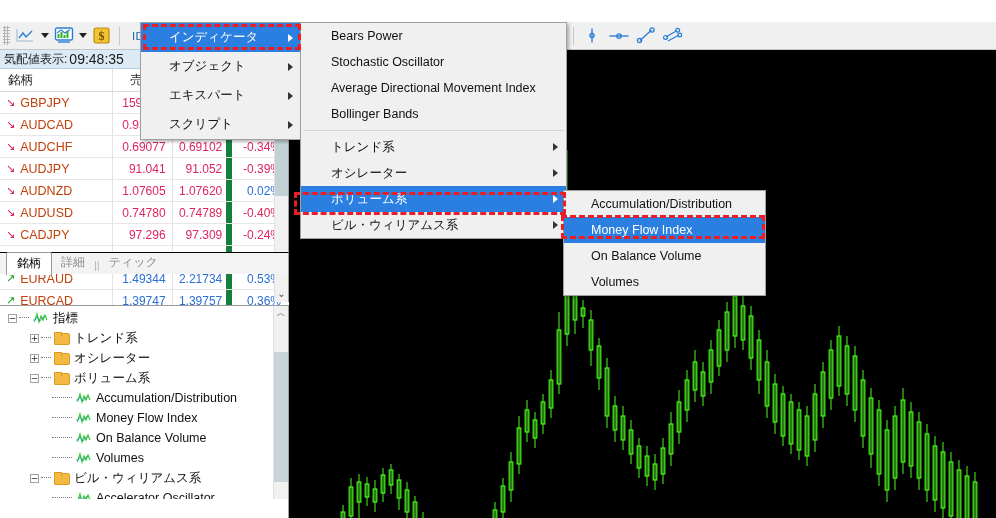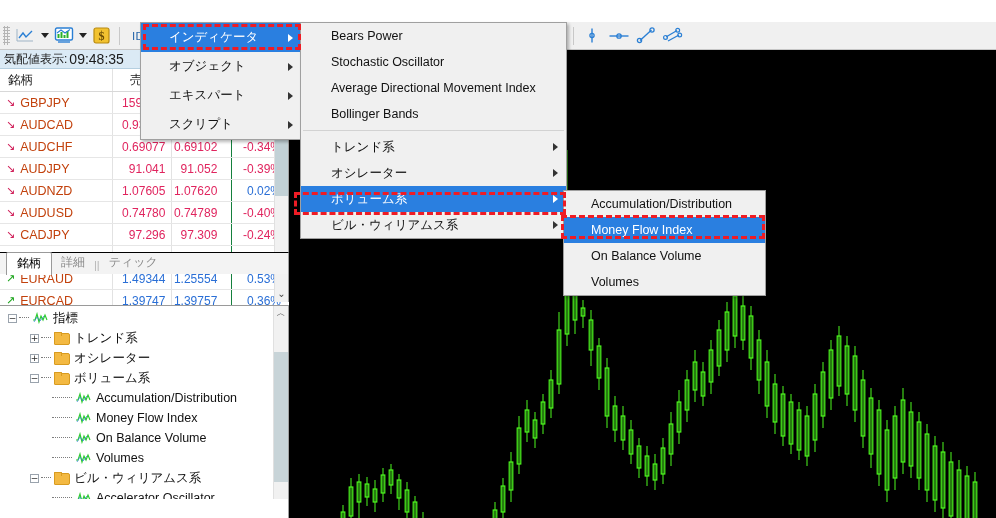--- a/index.html
+++ b/index.html
@@ -39,22 +39,22 @@
             display:flex;align-items:center;padding-left:4px;font-size:12px;color:#1a1a1a;}
   .mw-title .tm{font-size:14px;margin-left:2px;}
   .mw-head{display:flex;height:22px;border-bottom:1px solid #d8d8d8;background:#fff;}
   .mw-head .c{font-size:12.5px;color:#1a1a1a;display:flex;align-items:center;}
   .mw-rows{position:relative;}
   .mw-row{display:flex;height:21px;border-bottom:1px solid #e6e6e6;align-items:center;}
   .c-sym{width:118px;display:flex;align-items:center;gap:5px;padding-left:6px;box-sizing:border-box;
          border-right:1px solid #e2e2e2;height:100%;}
   .c-bid{width:62px;text-align:right;padding-right:6px;box-sizing:border-box;
          border-right:1px solid #e2e2e2;height:100%;display:flex;align-items:center;justify-content:flex-end;}
-  .c-ask{width:62px;text-align:left;padding-right:14px;box-sizing:border-box;
-         border-right:1px solid #15803d;height:100%;display:flex;align-items:center;justify-content:flex-end;}
+  .c-ask{width:62px;text-align:left;padding-right:4px;box-sizing:border-box;
+         border-right:6px solid #15803d;height:100%;display:flex;align-items:center;justify-content:flex-end;}
   .c-chg{width:58px;text-align:right;padding-right:7px;box-sizing:border-box;height:100%;
          display:flex;align-items:center;justify-content:flex-end;}
   .v-dn{color:#e0245e;}
   .v-up{color:#2a6fd6;}
   .arr{font-size:11px;line-height:1;}
   .arr.dn{color:#d0205a;}
   .arr.up{color:#19a319;}
   .sym-name{font-size:12.5px;color:#c2410c;}
   .mw-scroll{position:absolute;right:0;top:40px;width:13px;height:212px;background:#f1f1f1;
              border-left:1px solid #e0e0e0;}
@@ -531,21 +531,21 @@
           <div class="c-bid v-dn">131.775</div>
           <div class="c-ask v-dn">131.789</div>
           <div class="c-chg v-dn">-0.06%</div>
         </div>
         <div class="mw-row">
           <div class="c-sym">
             <span class="arr up">↗</span>
             <span class="sym-name">EURAUD</span>
           </div>
           <div class="c-bid v-up">1.49344</div>
-          <div class="c-ask v-up">1.25554</div>
+          <div class="c-ask v-up">2.21734</div>
           <div class="c-chg v-up">0.53%</div>
         </div>
         <div class="mw-row">
           <div class="c-sym">
             <span class="arr up">↗</span>
             <span class="sym-name">EURCAD</span>
           </div>
           <div class="c-bid v-up">1.39747</div>
           <div class="c-ask v-up">1.39757</div>
           <div class="c-chg v-up">0.36%</div>

